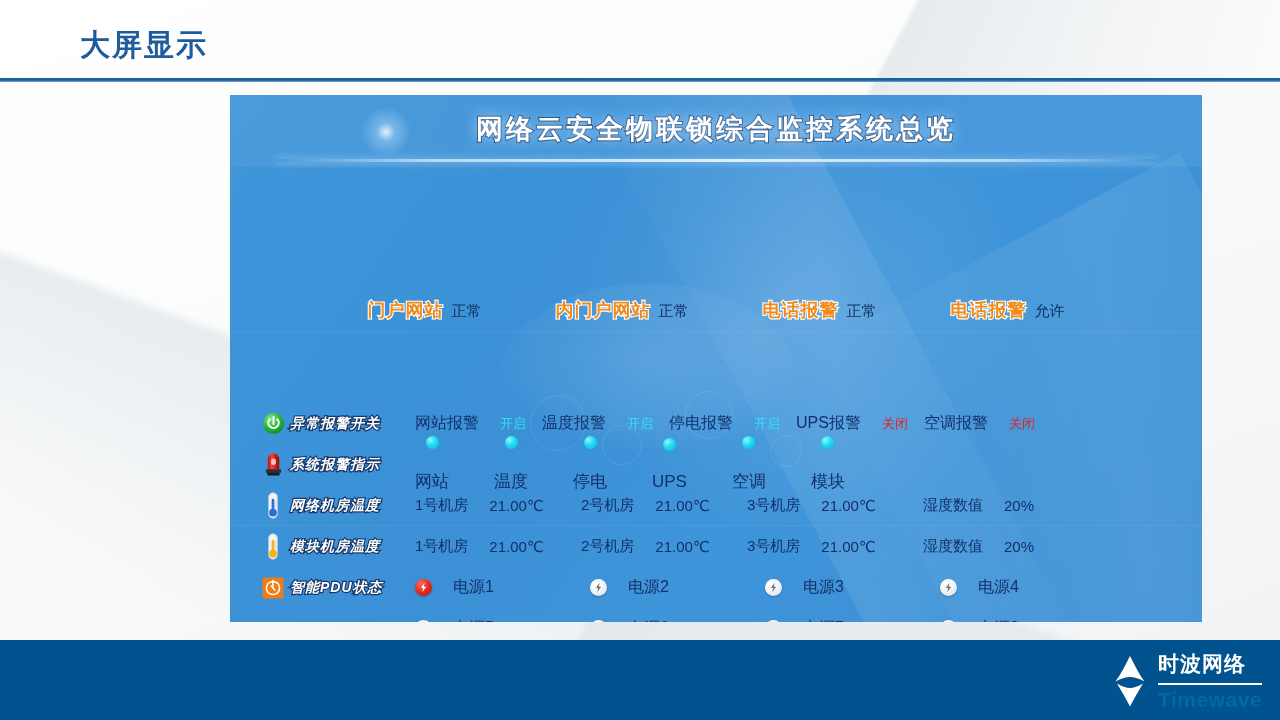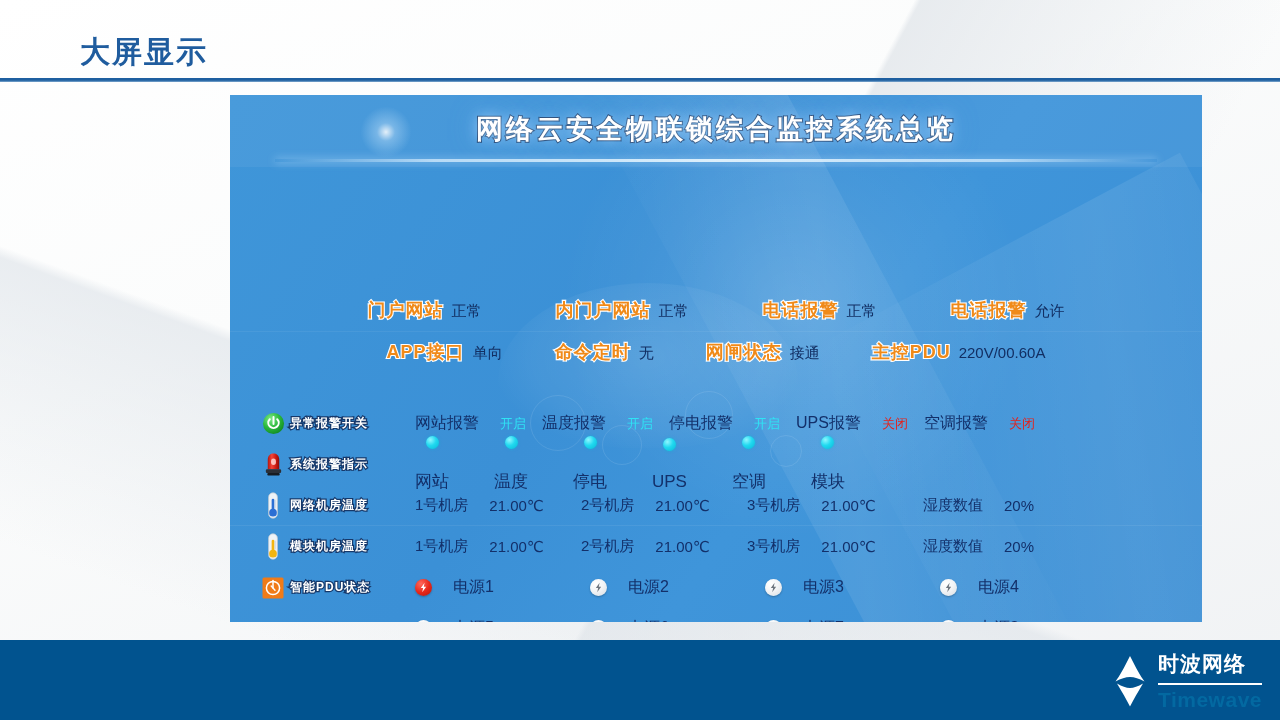--- a/index.html
+++ b/index.html
@@ -29,21 +29,21 @@
     position: absolute;
     left: 0; right: 0; top: 0; bottom: 0;
     background:
       linear-gradient(200deg, rgba(236,240,243,0) 60%, rgba(225,230,235,0.7) 61%, rgba(240,242,244,0) 85%);
   }
 
   
   .page-title {
     position: absolute;
     left: 80px;
-    top: 34px;
+    top: 27px;
     font-size: 30px;
     font-weight: bold;
     color: #1f5c9e;
     letter-spacing: 2px;
     line-height: 1.2;
     white-space: nowrap;
   }
   .title-rule {
     position: absolute;
     left: 0;
@@ -229,27 +229,28 @@
 
   .ricon {
     width: 34px;
     flex: 0 0 34px;
     display: flex;
     justify-content: center;
     align-items: center;
   }
   .rlabel {
     flex: 0 0 125px;
-    font-size: 12px;
+    font-size: 14px;
     font-weight: bold;
     letter-spacing: 1px;
     color: #ffffff;
     -webkit-text-stroke: 2.4px #16386a;
     paint-order: stroke fill;
     white-space: nowrap;
+    font-style: italic;
   }
   .rcells {
     flex: 1 1 auto;
     display: flex;
     align-items: center;
   }
 
   .cell {
     display: flex;
     align-items: center;
@@ -355,38 +356,20 @@
     <div class="status-item">
       <span class="sk">电话报警</span>
       <span class="sv">正常</span>
     </div>
     <div class="status-item">
       <span class="sk">电话报警</span>
       <span class="sv">允许</span>
     </div>
   </div>
 
-  <div class="status-row row-b">
-    <div class="status-item">
-      <span class="sk">APP接口</span>
-      <span class="sv">单向</span>
-    </div>
-    <div class="status-item">
-      <span class="sk">命令定时</span>
-      <span class="sv">无</span>
-    </div>
-    <div class="status-item">
-      <span class="sk">网闸状态</span>
-      <span class="sv">接通</span>
-    </div>
-    <div class="status-item">
-      <span class="sk">主控PDU</span>
-      <span class="sv">220V/00.60A</span>
-    </div>
-  </div>
 
   <div class="rows">
 
     <div class="drow">
       <div class="ricon">
         <svg class="ic" width="23" height="23" viewBox="0 0 24 24">
           <defs>
             <radialGradient id="pg" cx="36%" cy="28%" r="78%">
               <stop offset="0%" stop-color="#7dea86"></stop>
               <stop offset="55%" stop-color="#2bb83c"></stop>

